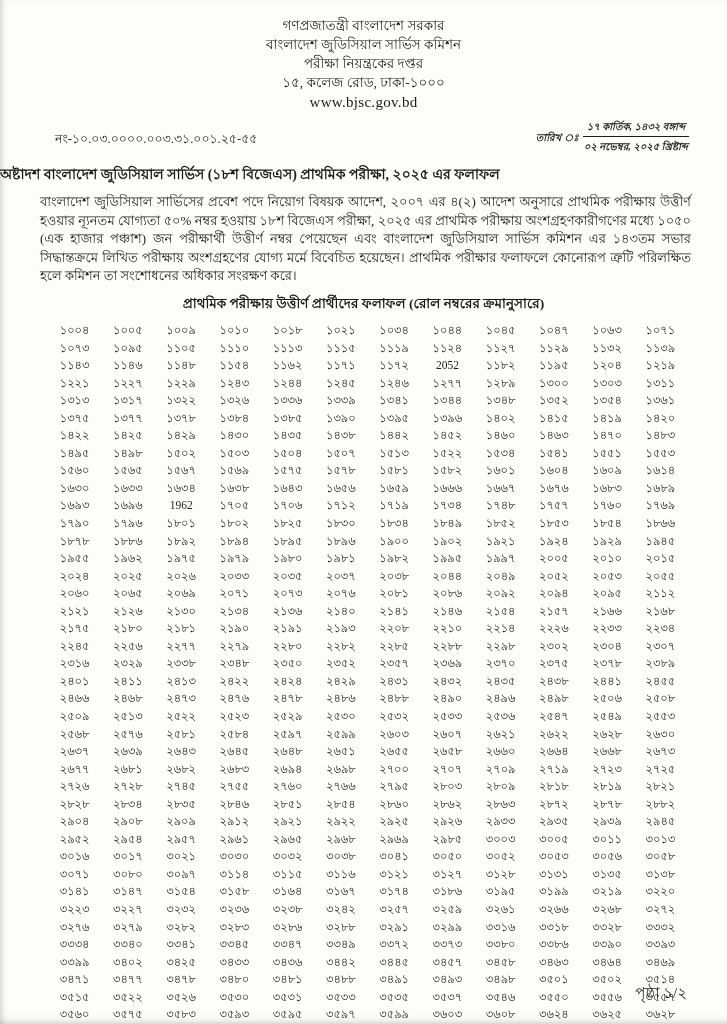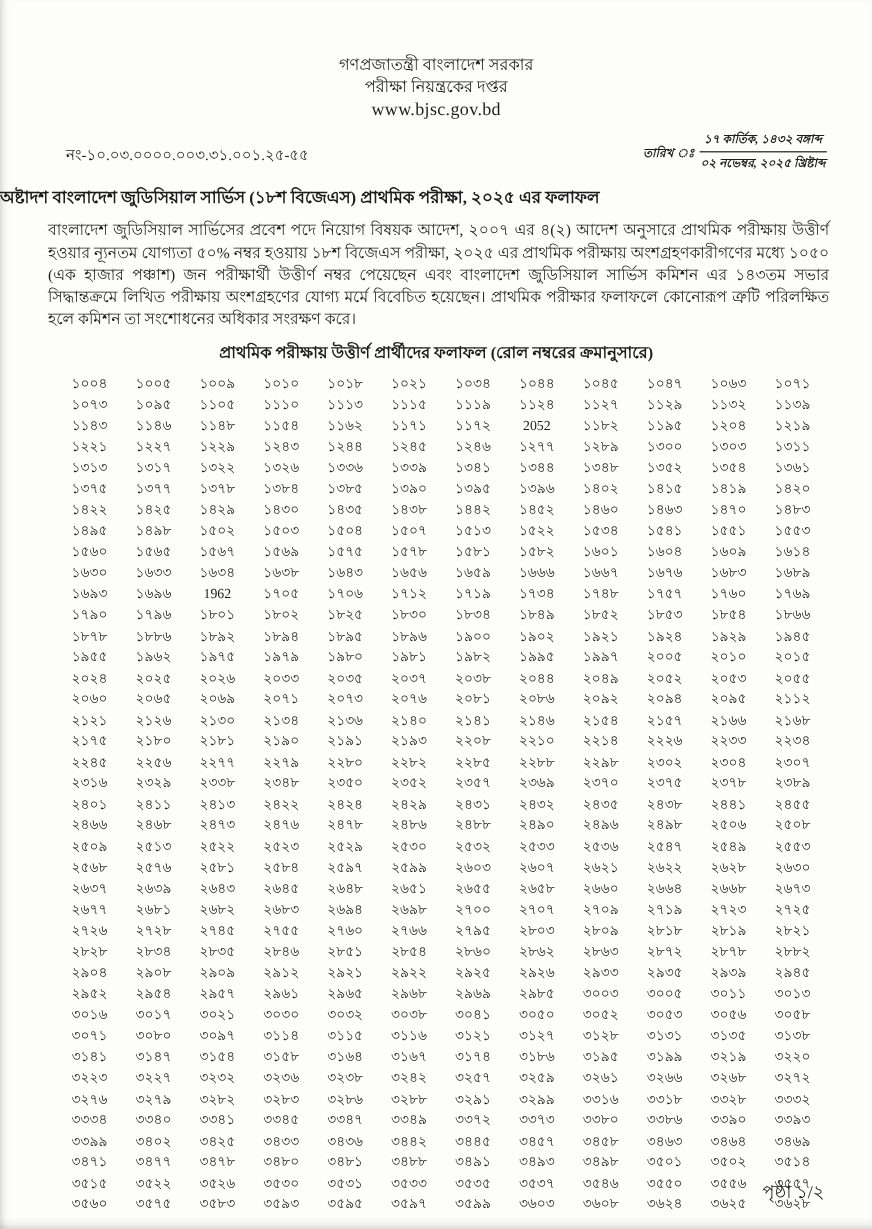--- a/index.html
+++ b/index.html
@@ -12,21 +12,21 @@
     position: relative;
     width: 727px;
     height: 1024px;
     margin: 0 auto;
     background: #fdfdfc;
     color: #1c1c1c;
     overflow: hidden;
     box-shadow: inset 6px 0 8px -6px rgba(0,0,0,.25), inset 0 -8px 10px -8px rgba(0,0,0,.25);
   }
   .letterhead {
-    padding-top: 44px;
+    padding-top: 16px;
     text-align: center;
     line-height: 19px;
     font-size: 13.5px;
   }
   .letterhead .line { display: block; }
   .letterhead .website {
     font-size: 15px;
     letter-spacing: .3px;
     margin-top: 1px;
   }
@@ -91,21 +91,23 @@
     font-size: 15px;
   }
 </style>
 </head>
 <body>
 
 <div class="page">
 
   <div class="letterhead">
     <span class="line">গণপ্রজাতন্ত্রী বাংলাদেশ সরকার</span>
+    <span class="line">বাংলাদেশ জুডিসিয়াল সার্ভিস কমিশন</span>
     <span class="line">পরীক্ষা নিয়ন্ত্রকের দপ্তর</span>
+    <span class="line">১৫, কলেজ রোড, ঢাকা-১০০০</span>
     <span class="line website">www.bjsc.gov.bd</span>
   </div>
 
   <div class="meta-row">
     <span class="memo-no">নং-১০.০৩.০০০০.০০৩.৩১.০০১.২৫-৫৫</span>
     <span class="date-block">
       <span class="date-label">তারিখ ঃ</span>
       <span class="date-stack">
         <span class="date-top">১৭ কার্তিক, ১৪৩২ বঙ্গাব্দ</span>
         <span class="date-bottom">০২ নভেম্বর, ২০২৫ খ্রিষ্টাব্দ</span>

